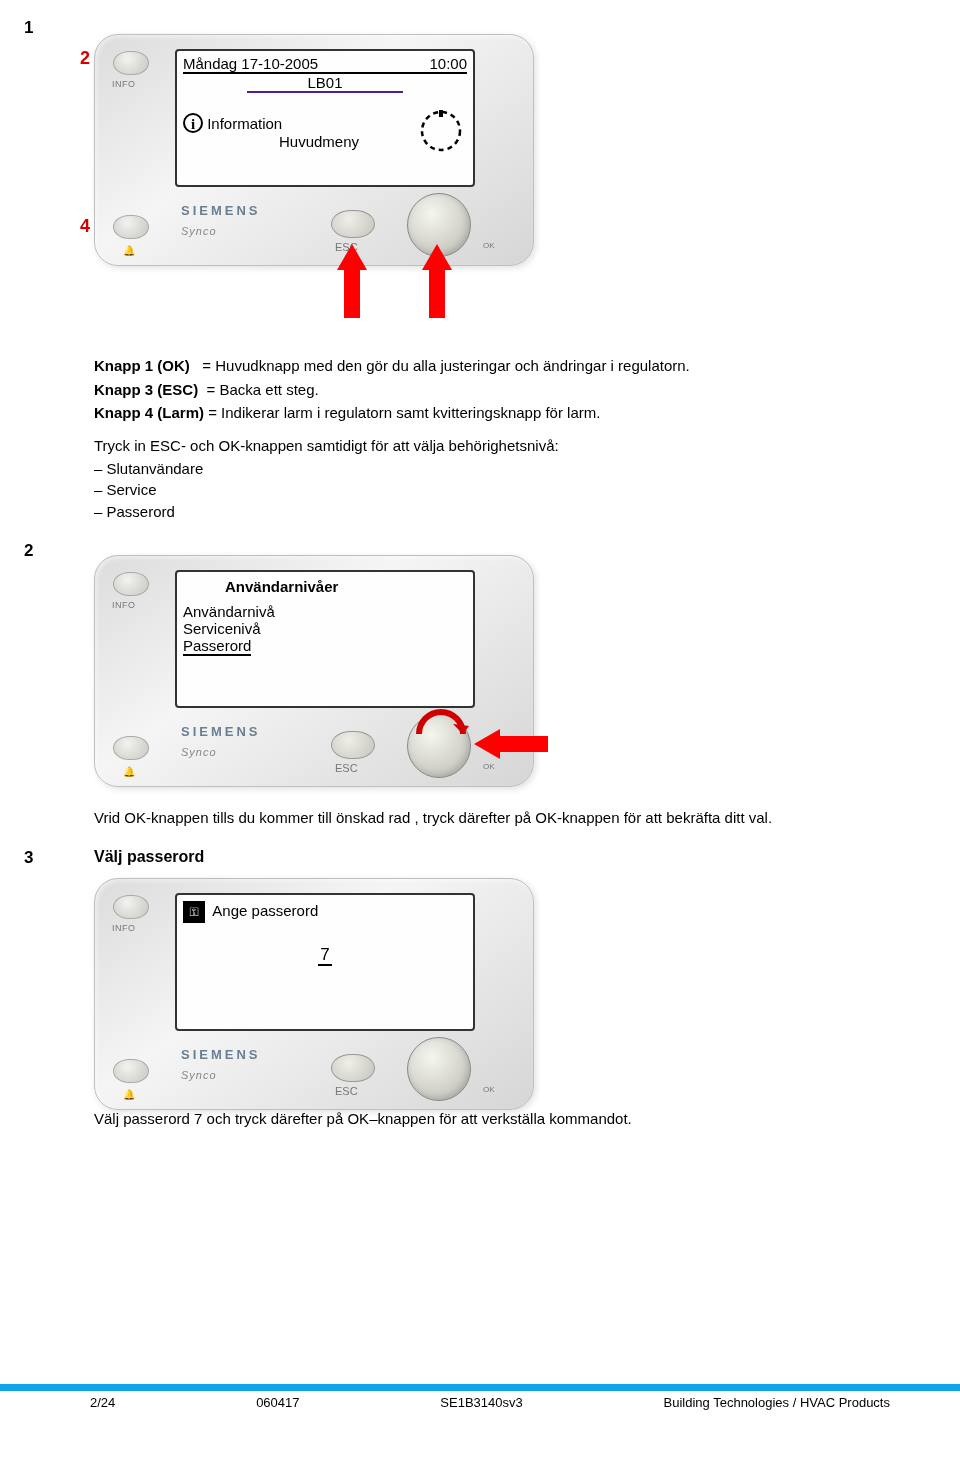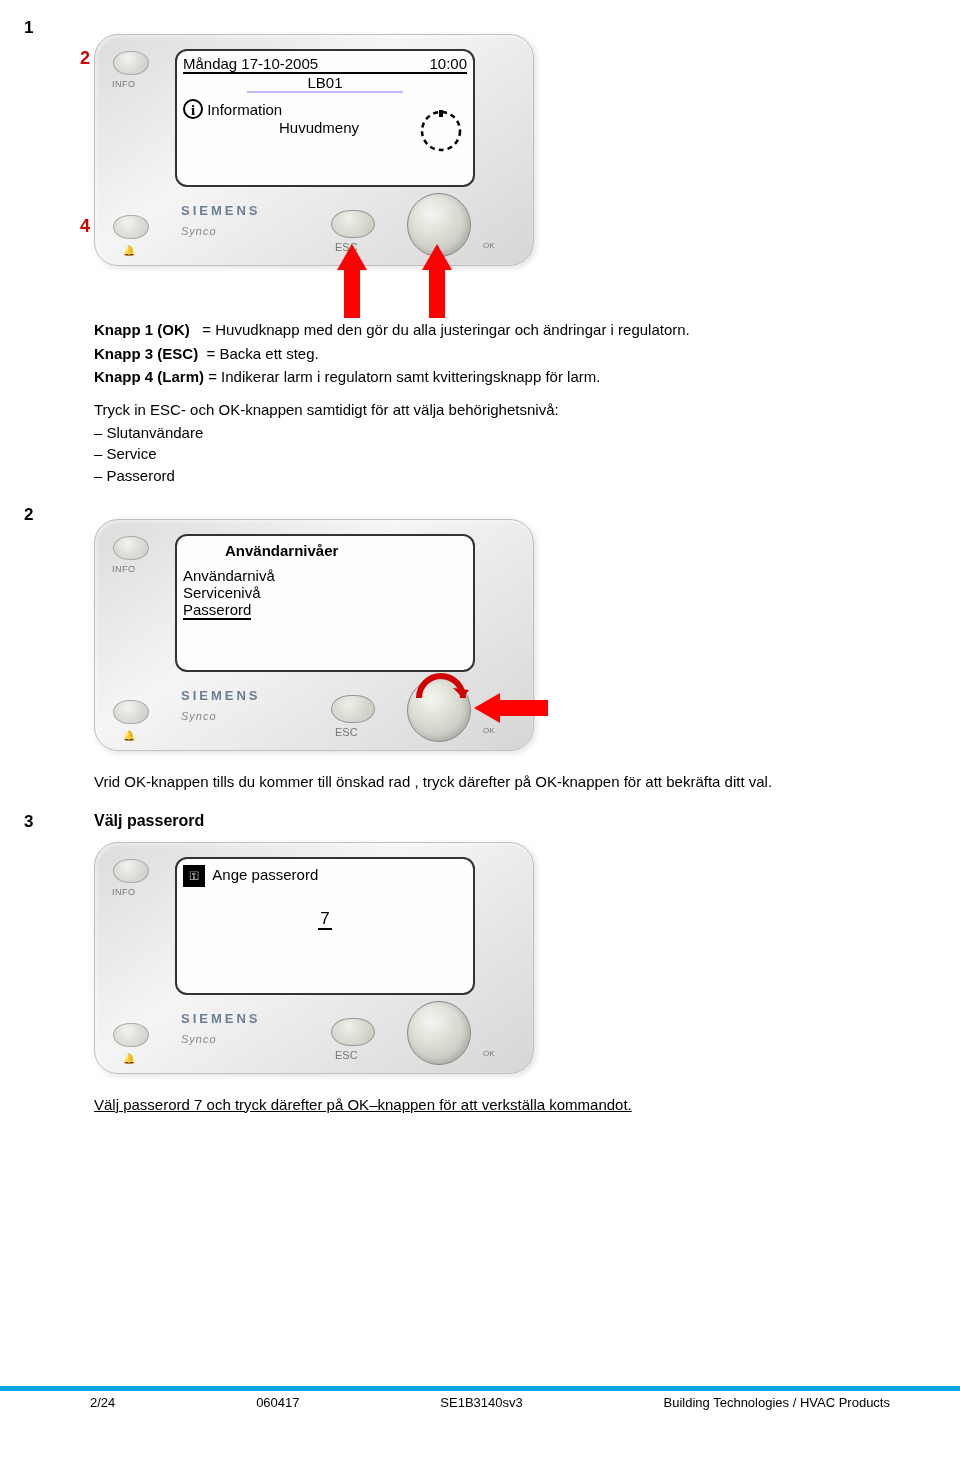--- a/index.html
+++ b/index.html
@@ -56,21 +56,21 @@
     position: absolute;
     left: 28px; top: 210px;
     font-size: 10px; color: #777;
   }
   .screen {
     position: absolute;
     left: 80px; top: 14px;
     width: 300px; height: 138px;
     background: #fefefe;
     border: 2px solid #333;
-    border-radius: 12px;
+    border-radius: 4px;
     padding: 4px 6px;
     font-family: 'Arial Narrow', Arial, sans-serif;
   }
   .brand {
     position: absolute;
     left: 86px; top: 168px;
     font-size: 13px;
     font-weight: bold;
     letter-spacing: 3px;
     color: #6a7f94;
@@ -146,30 +146,30 @@
     width:48px; height:16px;
     background:#f00;
   }
   .key-desc { margin: 4px 0; font-size: 15px; line-height: 1.3;}
   .key-lbl { font-weight: bold; }
   .text-block { margin-left: 70px; width: 760px; }
   ul.dash { list-style: none; padding-left: 0; margin: 4px 0 0 0;}
   ul.dash li::before { content: "–  "; }
   ul.dash li { font-size: 15px; line-height:1.45;}
   .screen .headline { display:flex; justify-content:space-between; border-bottom: 2px solid #000; font-size:15px;}
-  .screen .titleline { text-align:center; border-bottom:2px solid #c4b5fd; width:55%; margin:0 auto; font-size:15px; font-weight:normal;}
+  .screen .titleline { text-align:center; border-bottom:2px solid #4c1d95; width:55%; margin:0 auto; font-size:15px; font-weight:normal;}
   .screen .i-circle { display:inline-block; width:20px;height:20px;border:2px solid #000;border-radius:50%;text-align:center;font-family:'Times New Roman',serif;font-weight:bold;line-height:18px;font-size:15px;}
   .dashed-circle {
     position:absolute; right:10px; top:58px;
     width:44px;height:44px;
   }
   .dashed-circle svg { width:100%; height:100%; }
   .footer {
     position:absolute; bottom:0; left:0; right:0;
-    border-top:5px solid #0ea5e9;
+    border-top:7px solid #0ea5e9;
     display:flex; justify-content:space-between;
     font-size:13px;
     padding:4px 70px 10px 90px;
   }
   .section2 { margin-top: 18px; }
   .rotate-arc {
     position:absolute; left:316px; top:148px;
     width:60px; height:40px;
   }
   .key-icon {
@@ -207,21 +207,21 @@
       <div class="info-btn"></div>
       <div class="info-label">INFO</div>
       <div class="alarm-btn"></div>
       <div class="bell-icon">🔔</div>
       <div class="screen">
         <div class="headline">
           <span>Måndag 17-10-2005</span>
           <span>10:00</span>
         </div>
         <div class="titleline">LB01</div>
-        <div style="margin-top:6px; font-size:15px;">
+        <div style="margin-top:20px; font-size:15px;">
           <span class="i-circle">i</span>
           <span>Information</span>
           <div style="margin-left:96px; font-size:15px;">Huvudmeny</div>
         </div>
         <div class="dashed-circle">
           <svg viewBox="0 0 44 44">
               <circle cx="22" cy="22" r="19" fill="none" stroke="#000" stroke-width="2.5" stroke-dasharray="5 4"></circle>
               <rect x="20" y="1" width="4" height="7" fill="#000"></rect>
             </svg>
         </div>
@@ -231,21 +231,21 @@
       <div class="esc-btn"></div>
       <div class="esc-label">ESC</div>
       <div class="dial"></div>
       <div class="ok-label">OK</div>
     </div>
 
     <div class="red-arrow" style="left:243px; top:210px;"></div>
     <div class="red-arrow" style="left:328px; top:210px;"></div>
   </div>
 
-  <div class="text-block" style="margin-top:54px;">
+  <div class="text-block" style="margin-top:90px;">
     <div class="key-desc"><span class="key-lbl">Knapp 1 (OK)</span>&nbsp;&nbsp;&nbsp;<span>= Huvudknapp med den gör du alla justeringar och ändringar i regulatorn.</span></div>
     <div class="key-desc"><span class="key-lbl">Knapp 3 (ESC)</span>&nbsp;&nbsp;<span>= Backa ett steg.</span></div>
     <div class="key-desc"><span class="key-lbl">Knapp 4 (Larm)</span> <span>= Indikerar larm i regulatorn samt kvitteringsknapp för larm.</span></div>
     <p style="margin:14px 0 2px 0; font-size:15px;">Tryck in ESC- och OK-knappen samtidigt för att välja behörighetsnivå:</p>
     <ul class="dash">
       <li>Slutanvändare</li>
       <li>Service</li>
       <li>Passerord</li>
     </ul>
   </div>
@@ -312,21 +312,21 @@
       </div>
       <div class="brand">SIEMENS</div>
       <div class="synco">Synco</div>
       <div class="esc-btn"></div>
       <div class="esc-label">ESC</div>
       <div class="dial"></div>
       <div class="ok-label">OK</div>
     </div>
   </div>
 
-  <div class="text-block" style="margin-top:22px;text-decoration:underline;">
+  <div class="text-block" style="">
     <p style="font-size:15px; margin:0;">Välj passerord 7 och tryck därefter på OK–knappen för att verkställa kommandot.</p>
   </div>
 
 </div>
 
 <div class="footer">
   <span>2/24</span>
   <span>060417</span>
   <span>SE1B3140sv3</span>
   <span>Building Technologies / HVAC Products</span>

